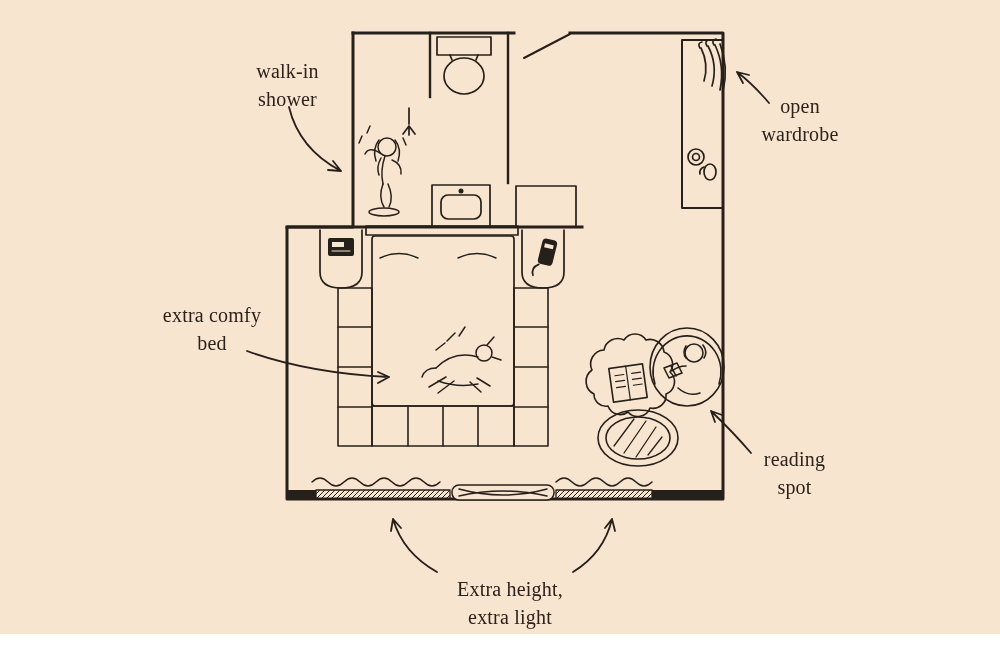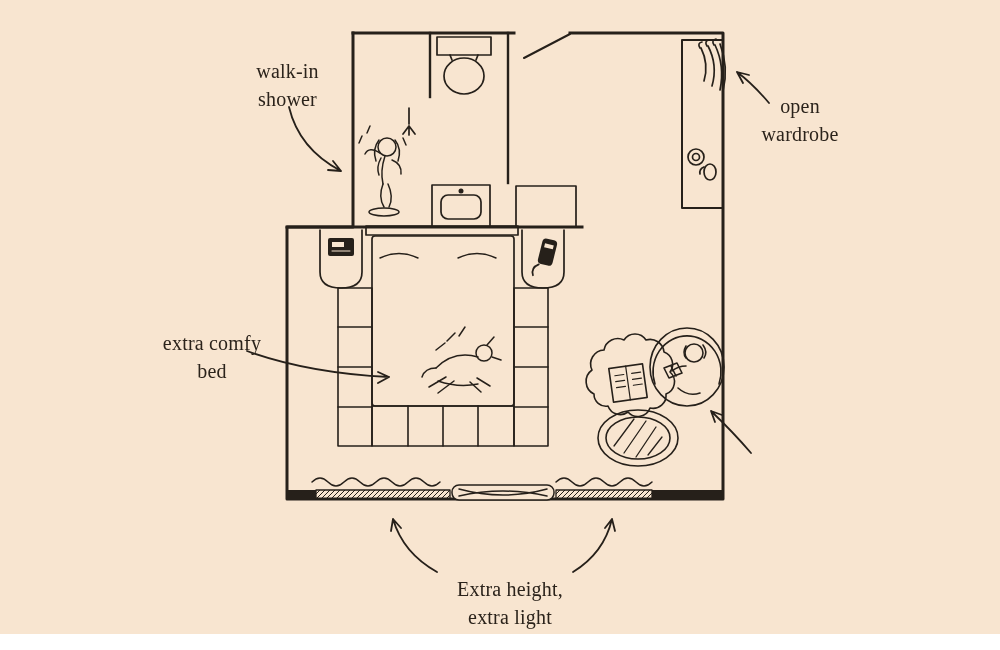--- a/index.html
+++ b/index.html
@@ -16,21 +16,21 @@
     font-size:20px;
     line-height:1.42;
     color:#2b231b;
     text-align:center;
     letter-spacing:0.2px;
     white-space:pre-line;
     font-weight:500;
   }
   .lbl-shower{left:205px;top:57px;width:165px;}
   .lbl-wardrobe{left:715px;top:92px;width:170px;}
-  .lbl-bed{left:128px;top:301px;width:168px;margin-top:28px;}
+  .lbl-bed{left:128px;top:301px;width:168px;}
   .lbl-reading{left:712px;top:445px;width:165px;}
   .lbl-height{left:395px;top:575px;width:230px;}
 </style>
 </head>
 <body>
 
 <div class="page">
 
   <svg class="plan-svg" viewBox="0 0 1000 650" fill="none" stroke="#26201a" stroke-linecap="round" stroke-linejoin="round">
     <defs>
@@ -172,15 +172,17 @@
       <path d="M573,572 Q604,553 612,519 M612,519 l3,12 M612,519 l-7,9"></path>
     </g>
   </svg>
 
   <div class="label lbl-shower">walk-in
 shower</div>
   <div class="label lbl-wardrobe">open
 wardrobe</div>
   <div class="label lbl-bed">extra comfy
 bed</div>
+  <div class="label lbl-reading">reading
+spot</div>
   <div class="label lbl-height">Extra height,
 extra light</div>
 </div>
 
 </body></html>

